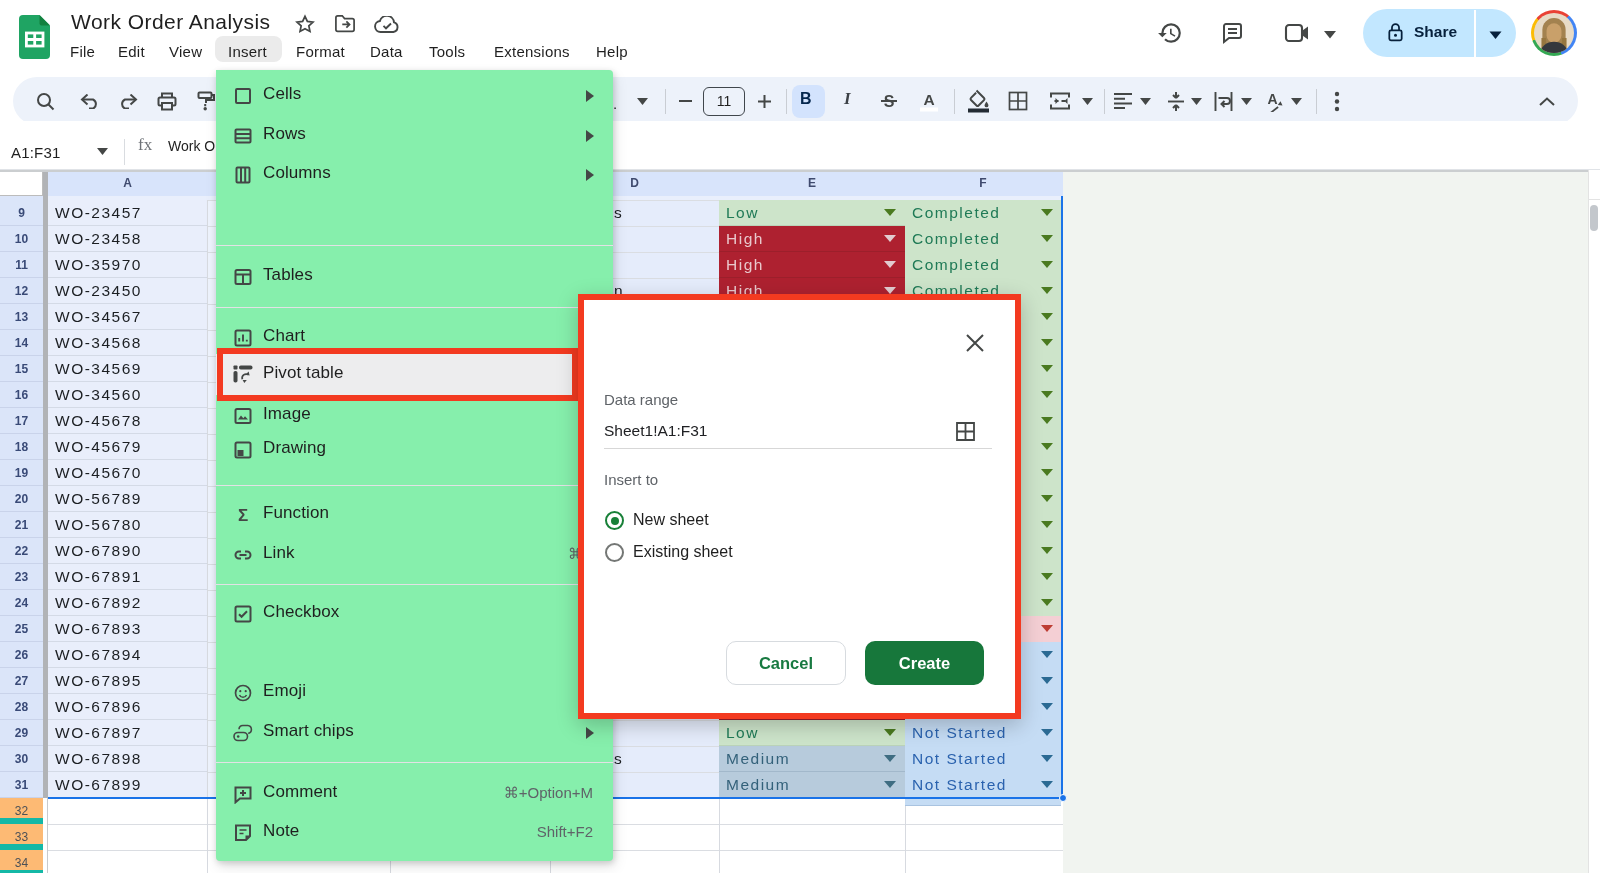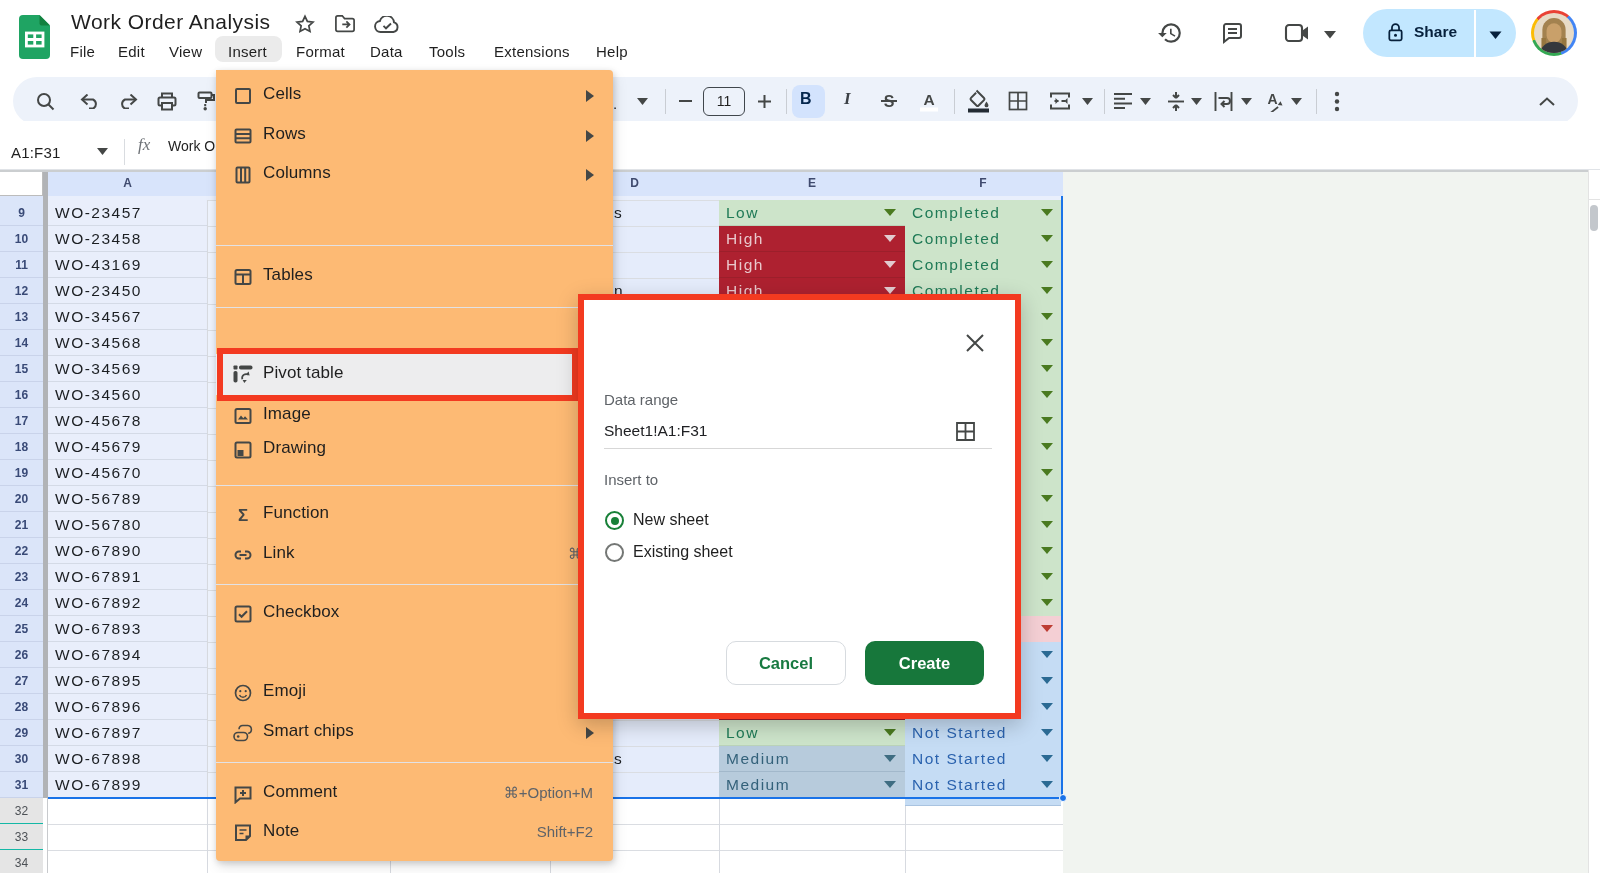--- a/index.html
+++ b/index.html
@@ -8,21 +8,21 @@
 .abs{position:absolute}
 #hdr{position:absolute;left:0;top:170px;width:1063px;height:26px;background:#d8e4fb}
 .hcell{position:absolute;top:170px;height:26px;line-height:26px;text-align:center;
   font-size:12px;font-weight:bold;color:#3f4a6e}
 #corner{position:absolute;left:0;top:170px;width:43px;height:26px;background:#fff;border-right:1px solid #bcbcbc;border-bottom:1px solid #bcbcbc}
 #rightbg{position:absolute;left:1063px;top:170px;width:525px;height:703px;background:#f1f4f0}
 #r8sliver{position:absolute;left:0;top:196px;width:1063px;height:4px;background:#e9effc}
 #r8g{position:absolute;left:0;top:196px;width:43px;height:4px;background:#dbe5f9}
 .gr{position:absolute;left:0;width:43px;height:26px;line-height:26px;text-align:center;font-size:12px}
 .gut-sel{background:#dbe5f9;color:#394a77;font-weight:bold;border-bottom:1px solid #c9d3ea}
-.gut-un{background:#e5e5e5;color:#4d5156;border-bottom:1px solid #14b8a6}
+.gut-un{background:#fdba74;color:#4d5156;border-bottom:6px solid #14b8a6}
 #gutbar{position:absolute;left:43px;top:170px;width:5px;height:628px;background:#b1b3b6}
 #gutline{position:absolute;left:47px;top:798px;width:1px;height:75px;background:#c8cacd}
 #selbgA{position:absolute;left:48px;top:200px;width:159px;height:598px;background:#e9effc}
 #selbgB{position:absolute;left:207px;top:200px;width:856px;height:598px;background:#eef3fd}
 #selbgD{position:absolute;left:550px;top:200px;width:169px;height:598px;background:#e5ecfb}
 .ca{position:absolute;left:48px;width:159px;height:26px;line-height:26px;padding-left:7px;
   font-size:15.5px;letter-spacing:1.5px;color:#1c1f23;background:#e9eefb;border-bottom:1px solid #d4dae6}
 .cd{position:absolute;left:614px;width:30px;height:26px;line-height:26px;font-size:15.5px;color:#1c1f23}
 .ce{position:absolute;left:719px;width:186px;height:26px;line-height:26px}
 .ce .tri{right:9px}
@@ -56,25 +56,25 @@
 .tsep{position:absolute;top:89px;width:1px;height:25px;background:#c9cdd3}
 #szbox{position:absolute;left:703px;top:87px;width:42px;height:29px;border:1.6px solid #40464c;border-radius:6px;
   text-align:center;line-height:26px;font-size:14px;color:#1f1f1f}
 #bpill{position:absolute;left:792px;top:85px;width:33px;height:33px;background:#d3e3fd;border-radius:8px}
 #bno{position:absolute;left:800px;top:90px;font-size:16px;font-weight:bold;color:#04264d}
 #ino{position:absolute;left:844px;top:89px;font-size:17px;font-style:italic;font-family:"Liberation Serif",serif;color:#3c4146;font-weight:bold}
 
 #fbar{position:absolute;left:0;top:121px;width:1600px;height:49px;background:#fff;border-bottom:1px solid #e0e3e7}
 #nbox{position:absolute;left:11px;top:144px;font-size:15px;color:#1f1f1f;letter-spacing:.2px}
 #fsep{position:absolute;left:124px;top:139px;width:1px;height:26px;background:#d9dce0}
-#fx{position:absolute;left:138px;top:135px;font-size:17px;font-style:italic;font-family:"Liberation Serif",serif;color:#6e7277}
+#fx{position:absolute;left:138px;top:135px;font-size:17px;font-family:"Liberation Serif",serif;color:#6e7277}
 #ftext{position:absolute;left:168px;top:138px;font-size:14px;color:#1f1f1f}
 
 
-#menu{position:absolute;left:216px;top:70px;width:397px;height:791px;background:#fdba74;z-index:10;
+#menu{position:absolute;left:216px;top:70px;width:397px;height:791px;background:#86efac;z-index:10;
   border-radius:0 4px 4px 4px;box-shadow:1px 2px 6px rgba(0,0,0,.16),2px 6px 14px rgba(0,0,0,.10)}
 .mrow{position:absolute;left:0;width:397px;height:40px}
 .mlab{position:absolute;left:47px;top:8px;font-size:17px;color:#1f1f1f;letter-spacing:.1px}
 .msc{position:absolute;right:20px;top:10px;font-size:15px;color:#5f6368}
 .marr{position:absolute;right:19px;top:14px;width:0;height:0;border-top:6px solid transparent;
   border-bottom:6px solid transparent;border-left:8px solid #444746}
 .mdiv{position:absolute;left:0;width:397px;height:1px;background:#e2e2e5}
 .mico{position:absolute;left:17px;top:10px;width:20px;height:20px}
 #pivothl{position:absolute;left:0;top:284px;width:397px;height:41px;background:#ededee}
 
@@ -162,21 +162,21 @@
 <div class="gr gut-sel" style="top:668px">27</div>
 <div class="gr gut-sel" style="top:694px">28</div>
 <div class="gr gut-sel" style="top:720px">29</div>
 <div class="gr gut-sel" style="top:746px">30</div>
 <div class="gr gut-sel" style="top:772px">31</div>
 <div class="gr gut-un" style="top:798px">32</div>
 <div class="gr gut-un" style="top:824px">33</div>
 <div class="gr gut-un" style="top:850px">34</div>
 <div class="ca" style="top:200px">WO-23457</div>
 <div class="ca" style="top:226px">WO-23458</div>
-<div class="ca" style="top:252px">WO-43169</div>
+<div class="ca" style="top:252px">WO-35970</div>
 <div class="ca" style="top:278px">WO-23450</div>
 <div class="ca" style="top:304px">WO-34567</div>
 <div class="ca" style="top:330px">WO-34568</div>
 <div class="ca" style="top:356px">WO-34569</div>
 <div class="ca" style="top:382px">WO-34560</div>
 <div class="ca" style="top:408px">WO-45678</div>
 <div class="ca" style="top:434px">WO-45679</div>
 <div class="ca" style="top:460px">WO-45670</div>
 <div class="ca" style="top:486px">WO-56789</div>
 <div class="ca" style="top:512px">WO-56780</div>
@@ -552,20 +552,27 @@
       </div>
 <div class="mdiv" style="top:174.5px"></div>
 <div class="mrow" style="top:187px">
         <svg class="mico" viewBox="0 0 20 20" width="20" height="20">
           <rect x="2.5" y="3" width="15" height="14" rx="1.5" fill="none" stroke="#444746" stroke-width="2"></rect>
           <path d="M2.5 7.5 h15 M10 7.5 v9.5" stroke="#444746" stroke-width="2"></path>
         </svg>
         <div class="mlab">Tables</div>
       </div>
 <div class="mdiv" style="top:237px"></div>
+<div class="mrow" style="top:247.5px">
+        <svg class="mico" viewBox="0 0 20 20" width="20" height="20">
+          <rect x="2.5" y="2.5" width="15" height="15" rx="1.5" fill="none" stroke="#444746" stroke-width="2"></rect>
+          <path d="M6.2 13.5 v-3.5 M10 13.5 v-7 M13.8 13.5 v-1.8" stroke="#444746" stroke-width="1.9"></path>
+        </svg>
+        <div class="mlab">Chart</div>
+      </div>
 <div class="mrow" style="top:285px">
         <svg class="mico" viewBox="0 0 20 20" width="20" height="20">
           <rect x="0.5" y="0.5" width="4" height="4" rx="0.8" fill="#444746"></rect>
           <rect x="0.5" y="6" width="4" height="11.5" rx="1.8" fill="#444746"></rect>
           <rect x="6" y="0.5" width="13.5" height="4" rx="1.8" fill="#444746"></rect>
           <path d="M9.3 14.2 a4 4 0 0 1 5.8-4.6" fill="none" stroke="#444746" stroke-width="1.7"></path>
           <path d="M15.6 6.6 l1 4 -4 -.9 Z" fill="#444746"></path>
           <path d="M16.4 12.2 a4 4 0 0 1 -5.8 4.6" fill="none" stroke="#444746" stroke-width="1.7" opacity="0"></path>
           <path d="M9.4 15.5 l4 .9 -1 3.4 -3-1.6 Z" fill="#444746" opacity="0"></path>
           <path d="M8.6 16.2 l4.2 .1 -2.5 3 Z" fill="#444746" transform="translate(1,-1.2)"></path>

